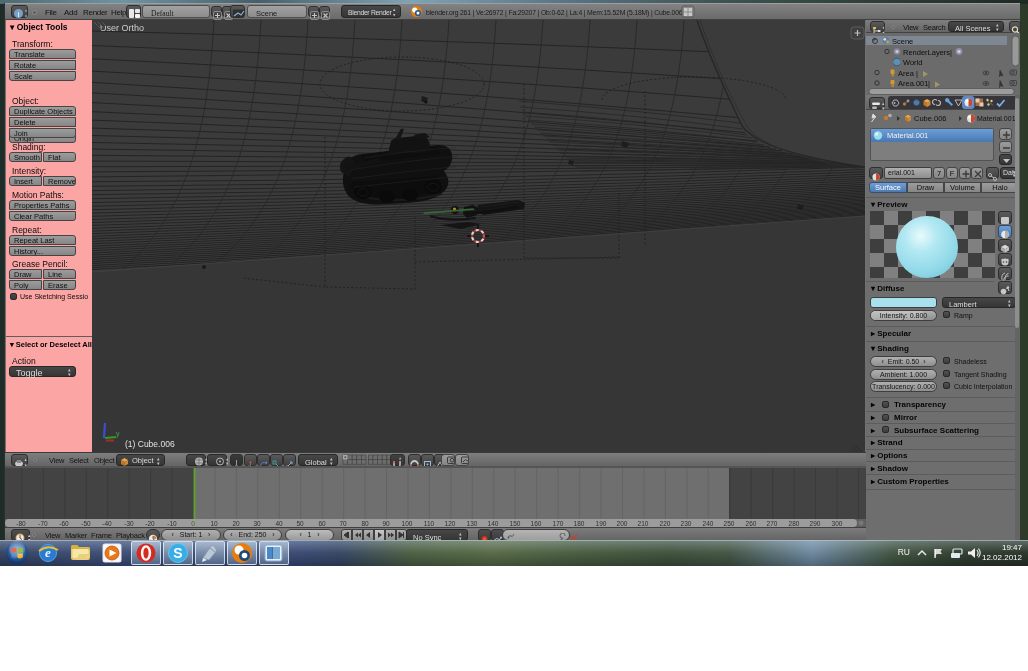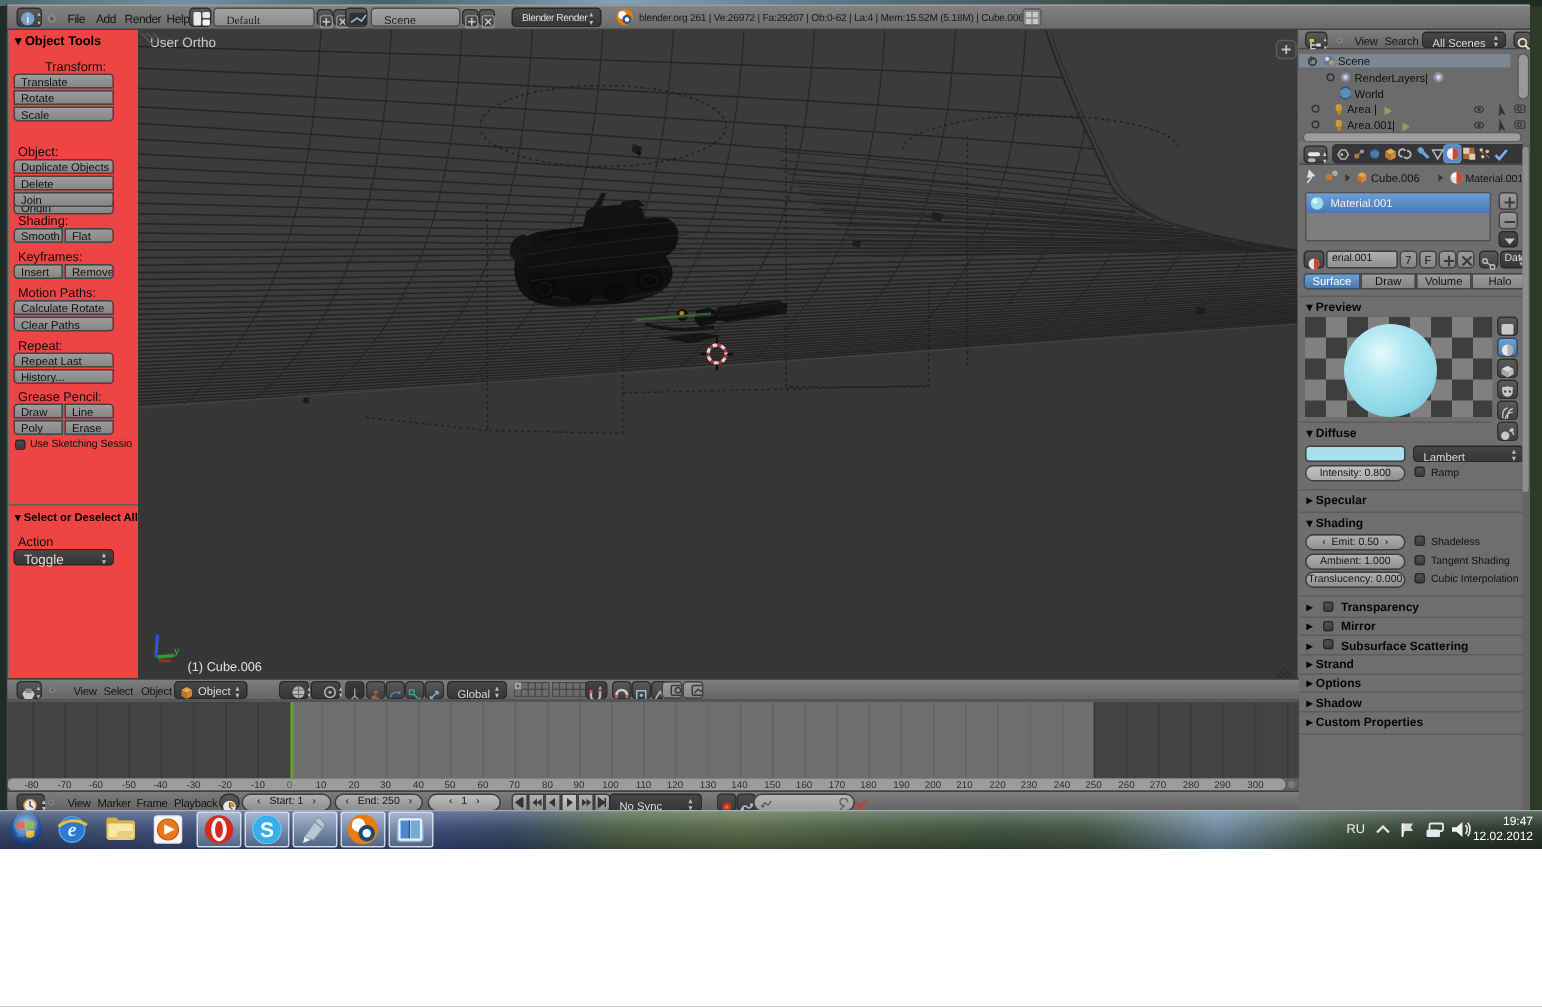--- a/index.html
+++ b/index.html
@@ -9,21 +9,21 @@
 #topstrip { left:0; top:0; width:1028px; height:4px; background:linear-gradient(90deg,#4e6a70 0%,#6e94a4 12%,#46606c 25%,#7ea4b6 40%,#587486 55%,#3e5452 70%,#2a3a32 88%,#1e2a24 100%); }
 
 #win { left:4px; top:3px; width:1015px; height:537px; background:#717171; border-left:1px solid #2e2e2e; border-right:1px solid #2e2e2e; border-bottom:2px solid #262626; }
 
 #ihdr { left:0; top:0; width:1015px; height:17px; background:linear-gradient(#828282,#6b6b6b); border-top:1px solid #9e9e9e; border-bottom:1px solid #404040; }
 .menu { position:absolute; font-size:8px; letter-spacing:-0.3px; color:#141414; top:4px; }
 .ebtn { position:absolute; background:linear-gradient(#5a5a5a,#404040); border:1px solid #2e2e2e; border-radius:3px; }
 .dfield { position:absolute; background:linear-gradient(#a2a2a2,#8c8c8c); border:1px solid #4e4e4e; border-radius:3px; font-size:9px; color:#1c1c1c; padding:1px 0 0 8px; }
 .ddark { position:absolute; background:linear-gradient(#474747,#353535); border:1px solid #272727; border-radius:3px; font-size:9px; color:#dcdcdc; padding:1px 0 0 6px; }
 
-#tools { left:1px; top:17px; width:100px; height:432px; background:#ef4444; border-right:1px solid #565656; font-size:9px; color:#0c0c0c; }
+#tools { left:1px; top:17px; width:100px; height:432px; background:#fca5a5; border-right:1px solid #565656; font-size:9px; color:#0c0c0c; }
 .tbtn { position:absolute; background:linear-gradient(#9c9c9c,#868686); border:1px solid #454545; border-radius:3px; font-size:7.5px; color:#101010; padding:0 0 0 4px; line-height:9.5px; white-space:nowrap; overflow:hidden; }
 .tlabel { position:absolute; font-size:8.5px; color:#0c0c0c; white-space:nowrap; }
 .phdr { position:absolute; font-size:8.5px; color:#000; font-weight:bold; white-space:nowrap; }
 
 #vp { left:87px; top:17px; width:773px; height:435px; background:#3a3a3a; overflow:hidden; }
 
 #rcol { left:861px; top:17px; width:154px; height:520px; background:#6e6e6e; }
 
 #vhdr { left:0px; top:449px; width:861px; height:15px; background:linear-gradient(#7e7e7e,#656565); border-top:1px solid #3a3a3a; border-bottom:1px solid #404040; }
 #thdr { left:0px; top:524px; width:861px; height:13.5px; background:linear-gradient(#7c7c7c,#636363); border-top:1px solid #404040; }
@@ -96,37 +96,37 @@
       <svg width="14" height="13" style="position:absolute;left:676px;top:1px;">
           <rect x="1" y="1" width="12" height="11" rx="2" fill="#8a8a8a" stroke="#5a5a5a"></rect>
           <rect x="3" y="3" width="3.5" height="3.5" fill="#c8c8c8"></rect>
           <rect x="7.5" y="3" width="3.5" height="3.5" fill="#c8c8c8"></rect>
           <rect x="3" y="7.5" width="3.5" height="3.5" fill="#c8c8c8"></rect>
           <rect x="7.5" y="7.5" width="3.5" height="3.5" fill="#c8c8c8"></rect>
         </svg>
     </div>
     <div class="abs" id="tools">
       <div class="phdr" style="left:4px;top:2px;">▾ Object Tools</div>
-      <div class="tlabel" style="left:24px;top:19px;">Transform:</div>
+      <div class="tlabel" style="left:6px;top:19px;">Transform:</div>
       <div class="tbtn" style="left:3px;top:29px;width:67px;height:10px;border-radius:3px 3px 0 0;">Translate</div>
       <div class="tbtn" style="left:3px;top:40px;width:67px;height:10px;border-radius:0;">Rotate</div>
       <div class="tbtn" style="left:3px;top:51px;width:67px;height:10px;border-radius:0 0 3px 3px;">Scale</div>
       <div class="tbtn" style="left:3px;top:68px;width:67px;height:10px;margin-top:45px;">Origin</div>
       <div class="tlabel" style="left:6px;top:76px;">Object:</div>
       <div class="tbtn" style="left:3px;top:86px;width:67px;height:10px;border-radius:3px 3px 0 0;">Duplicate Objects</div>
       <div class="tbtn" style="left:3px;top:97px;width:67px;height:10px;border-radius:0;">Delete</div>
       <div class="tbtn" style="left:3px;top:108px;width:67px;height:10px;border-radius:0 0 3px 3px;">Join</div>
       <div class="tlabel" style="left:6px;top:122px;">Shading:</div>
       <div class="tbtn" style="left:3px;top:132px;width:33px;height:10px;border-radius:3px 0 0 3px;">Smooth</div>
       <div class="tbtn" style="left:37px;top:132px;width:33px;height:10px;border-radius:0 3px 3px 0;">Flat</div>
-      <div class="tlabel" style="left:6px;top:146px;">Keyframes:</div>
+      <div class="tlabel" style="left:6px;top:146px;">Intensity:</div>
       <div class="tbtn" style="left:3px;top:156px;width:33px;height:10px;border-radius:3px 0 0 3px;">Insert</div>
       <div class="tbtn" style="left:37px;top:156px;width:33px;height:10px;border-radius:0 3px 3px 0;">Remove</div>
       <div class="tlabel" style="left:6px;top:170px;">Motion Paths:</div>
-      <div class="tbtn" style="left:3px;top:180px;width:67px;height:10px;border-radius:3px 3px 0 0;">Calculate Rotate</div>
+      <div class="tbtn" style="left:3px;top:180px;width:67px;height:10px;border-radius:3px 3px 0 0;">Properties Paths</div>
       <div class="tbtn" style="left:3px;top:191px;width:67px;height:10px;border-radius:0 0 3px 3px;">Clear Paths</div>
       <div class="tlabel" style="left:6px;top:205px;">Repeat:</div>
       <div class="tbtn" style="left:3px;top:215px;width:67px;height:10px;border-radius:3px 3px 0 0;">Repeat Last</div>
       <div class="tbtn" style="left:3px;top:226px;width:67px;height:10px;border-radius:0 0 3px 3px;">History...</div>
       <div class="tlabel" style="left:6px;top:239px;">Grease Pencil:</div>
       <div class="tbtn" style="left:3px;top:249px;width:33px;height:10px;border-radius:3px 0 0 0;">Draw</div>
       <div class="tbtn" style="left:37px;top:249px;width:33px;height:10px;border-radius:0 3px 0 0;">Line</div>
       <div class="tbtn" style="left:3px;top:260px;width:33px;height:10px;border-radius:0 0 0 3px;">Poly</div>
       <div class="tbtn" style="left:37px;top:260px;width:33px;height:10px;border-radius:0 0 3px 0;">Erase</div>
       <div style="position:absolute;left:4px;top:273px;width:7px;height:7px;background:linear-gradient(#4a4a4a,#3a3a3a);border:1px solid #2a2a2a;border-radius:2px;"></div>

